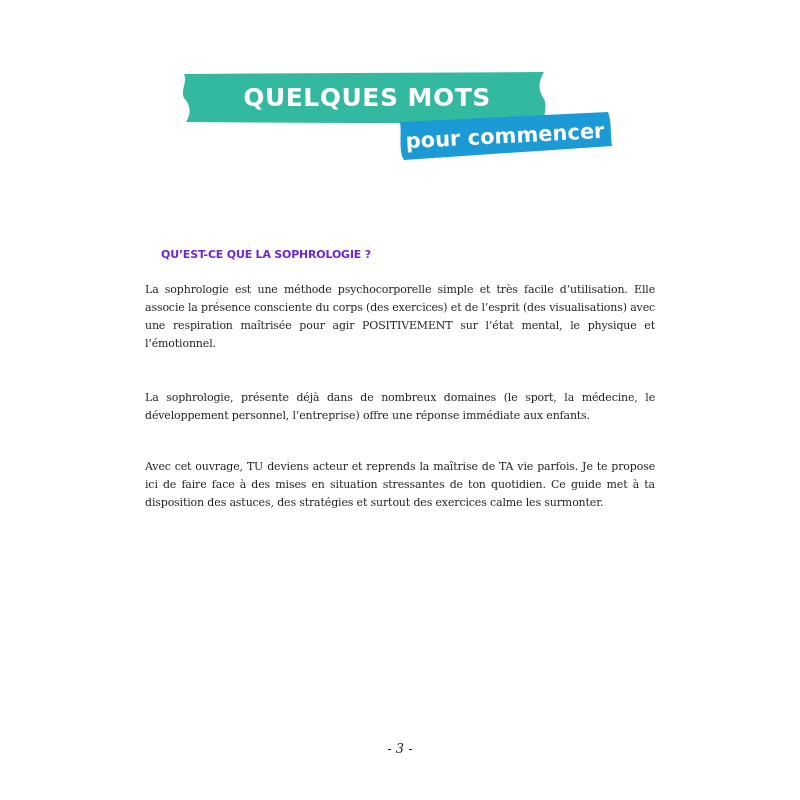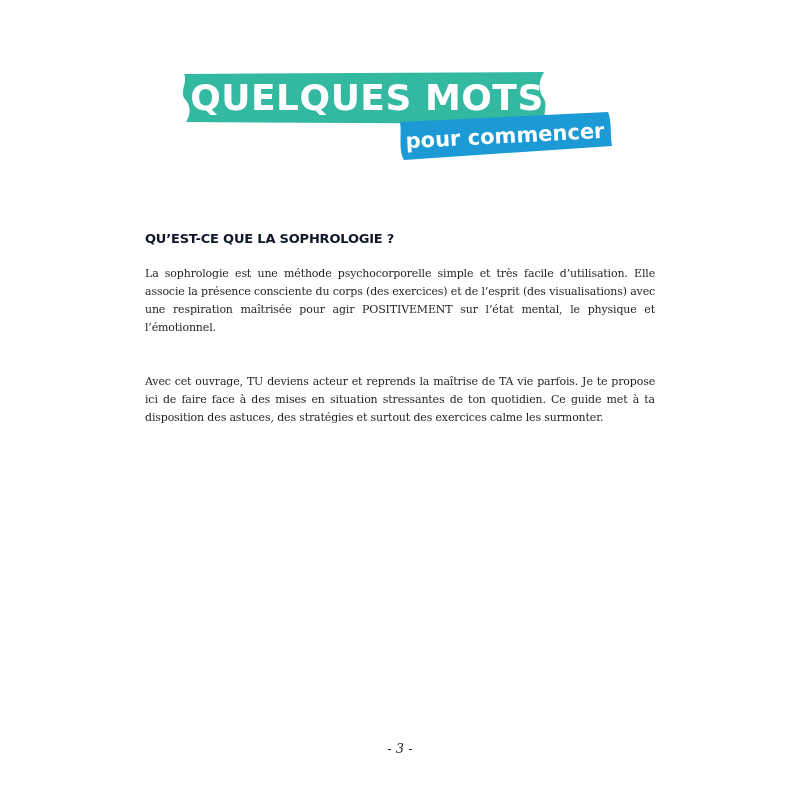--- a/index.html
+++ b/index.html
@@ -38,21 +38,21 @@
     .banner-main-text {
       position: absolute;
       left: 0;
       top: 0;
       width: 366px;
       height: 52px;
       line-height: 52px;
       text-align: center;
       font-family: "DejaVu Sans", sans-serif;
       font-weight: bold;
-      font-size: 36px;
+      font-size: 25px;
       letter-spacing: 0.5px;
       color: #ffffff;
       padding-left: 4px;
       box-sizing: border-box;
     }
     .banner-sub {
       position: absolute;
       left: 396px;
       top: 110px;
       width: 218px;
@@ -72,25 +72,25 @@
       color: #ffffff;
       transform: rotate(-3deg);
     }
     .content {
       position: absolute;
       left: 145px;
       top: 229px;
       width: 510px;
     }
     .section-heading {
-      margin: 0;
+      margin: 16px;
       font-family: "DejaVu Sans", sans-serif;
       font-weight: bold;
-      font-size: 13px;
-      color: #0f172a;
+      font-size: 11px;
+      color: #6d28d9;
       letter-spacing: -0.2px;
       line-height: 20px;
       white-space: nowrap;
     }
     .section-body {
       margin: 16px 0 0 0;
     }
     .para {
       margin: 0;
       font-size: 11px;
@@ -134,20 +134,21 @@
 <div class="content">
   <div class="section">
     <h2 class="section-heading">QU’EST-CE QUE LA SOPHROLOGIE ?</h2>
     <div class="section-body">
       <p class="para">La sophrologie est une méthode psychocorporelle simple et très facile d’utilisation. Elle associe la présence consciente du corps (des exercices) et de l’esprit (des visualisations) avec une respiration maîtrisée pour agir POSITIVEMENT sur l’état mental, le physique et l’émotionnel.</p>
     </div>
   </div>
 
   <div class="section s2">
     <div class="section-body">
+      <p class="para">La sophrologie, présente déjà dans de nombreux domaines (le sport, la médecine, le développement personnel, l’entreprise) offre une réponse immédiate aux enfants.</p>
     </div>
   </div>
 
   <div class="section">
     <div class="section-body">
       <p class="para">Avec cet ouvrage, TU deviens acteur et reprends la maîtrise de TA vie parfois. Je te propose ici de faire face à des mises en situation stressantes de ton quotidien. Ce guide met à ta disposition des astuces, des stratégies et surtout des exercices calme les surmonter.</p>
     </div>
   </div>
 </div>
 

